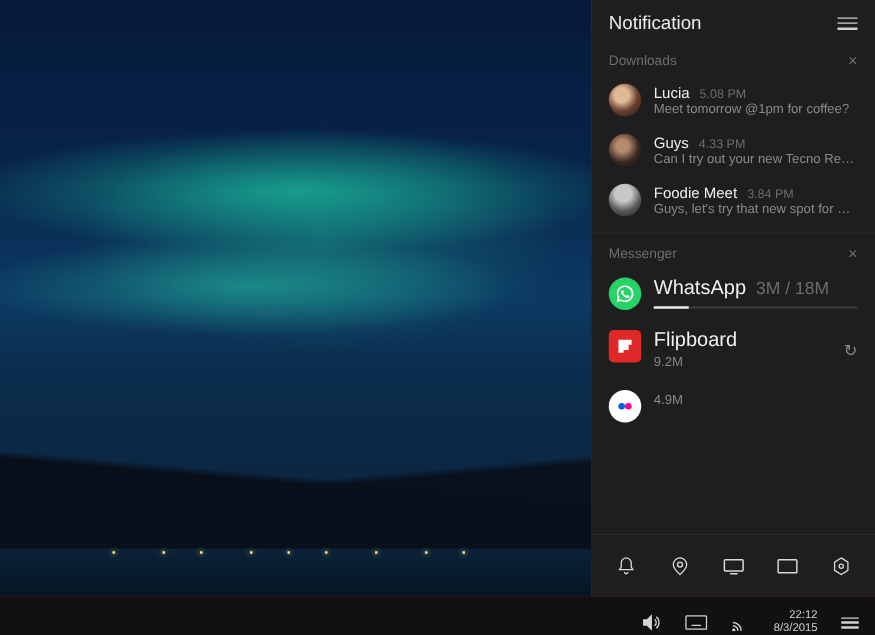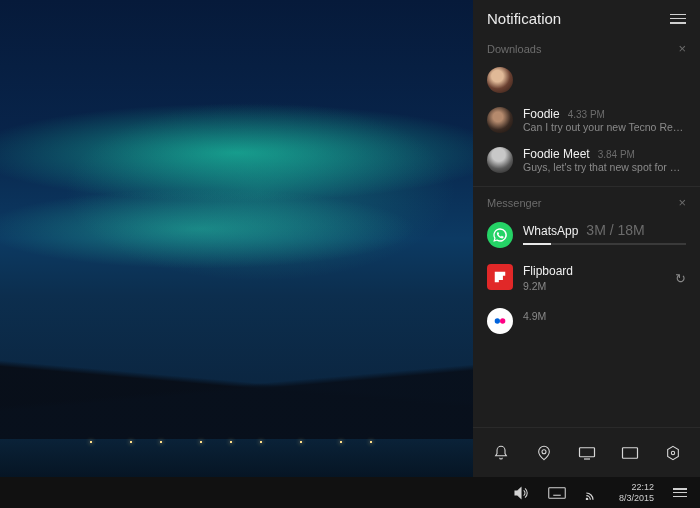--- a/index.html
+++ b/index.html
@@ -46,35 +46,35 @@
 .msg-name { font-size: 12px; color: #f0f0f0; }
 .msg-time { font-size: 10px; color: #6c6c6c; }
 .msg-text { font-size: 10.5px; color: #8a8a8a; white-space: nowrap; overflow: hidden; text-overflow: ellipsis; max-width: 175px; }
 .dl-item { display: flex; gap: 10px; padding: 8px 14px; align-items: flex-start; cursor: pointer; }
 .app-icon { width: 26px; height: 26px; border-radius: 50%; flex-shrink: 0; display: flex; align-items: center; justify-content: center; }
 .ic-whatsapp { background: #25D366; }
 .ic-flipboard { background: #E12828; border-radius: 4px; }
 .ic-flickr { background: #fff; }
 .dl-body { display: flex; flex-direction: column; flex: 1; min-width: 0; }
 .dl-top { display: flex; gap: 8px; align-items: baseline; }
-.dl-name { font-size: 12px; color: #f0f0f0; }
+.dl-name { font-size: 16px; color: #f0f0f0; }
 .dl-meta { font-size: 14px; color: #6c6c6c; }
 .dl-sub { font-size: 10.5px; color: #888; margin-top: 2px; }
 .progress { width: 100%; height: 2px; background: #3a3a3a; margin-top: 5px; position: relative; }
 .progress-fill { position: absolute; left: 0; top: 0; height: 100%; background: #e8e8e8; }
 .retry { color: #888; font-size: 13px; cursor: pointer; align-self: center; }
 .divider { height: 1px; background: #2b2b2b; margin-top: 6px; margin-bottom: 2px; }
 .action-row {
   margin-top: auto; height: 50px; display: flex; align-items: center; justify-content: space-around;
   border-top: 1px solid #2a2a2a; padding: 0 6px;
 }
 .action-icon { width: 22px; height: 22px; display: flex; align-items: center; justify-content: center; color: #d8d8d8; cursor: pointer; }
 .taskbar {
   position: absolute; left: 0; bottom: 0; width: 700px; height: 31px;
-  background: #111; display: flex; align-items: center; justify-content: flex-end;
+  background: #111; display: flex; align-items: flex-end; justify-content: flex-end;
   padding: 0 10px; gap: 16px; color: #d4d4d4;
 }
 .tb-icon { display: flex; align-items: center; justify-content: center; cursor: pointer; width: 20px; height: 20px; }
 .tb-time { display: flex; flex-direction: column; align-items: flex-end; font-size: 9px; line-height: 11px; color: #cfcfcf; cursor: pointer; }
 svg { display: block; }
 </style>
 </head>
 <body>
 
 <div class="screen">
@@ -106,26 +106,33 @@
     </div>
 
     <div class="section-header">
       <span>Downloads</span>
       <span class="close-x">×</span>
     </div>
 
     <div class="items">
       <div class="msg-item">
         <div class="avatar av-lucia"></div>
+        <div class="msg-body">
+          <div class="msg-top">
+            <span class="msg-name">Lucia</span>
+            <span class="msg-time">5.08 PM</span>
+          </div>
+          <div class="msg-text">Meet tomorrow @1pm for coffee?</div>
+        </div>
       </div>
       <div class="msg-item">
         <div class="avatar av-shawn"></div>
         <div class="msg-body">
           <div class="msg-top">
-            <span class="msg-name">Foodie</span>
+            <span class="msg-name">Guys</span>
             <span class="msg-time">4.33 PM</span>
           </div>
           <div class="msg-text">Can I try out your new Tecno Remix tab...</div>
         </div>
       </div>
       <div class="msg-item">
         <div class="avatar av-foodie"></div>
         <div class="msg-body">
           <div class="msg-top">
             <span class="msg-name">Foodie Meet</span>

